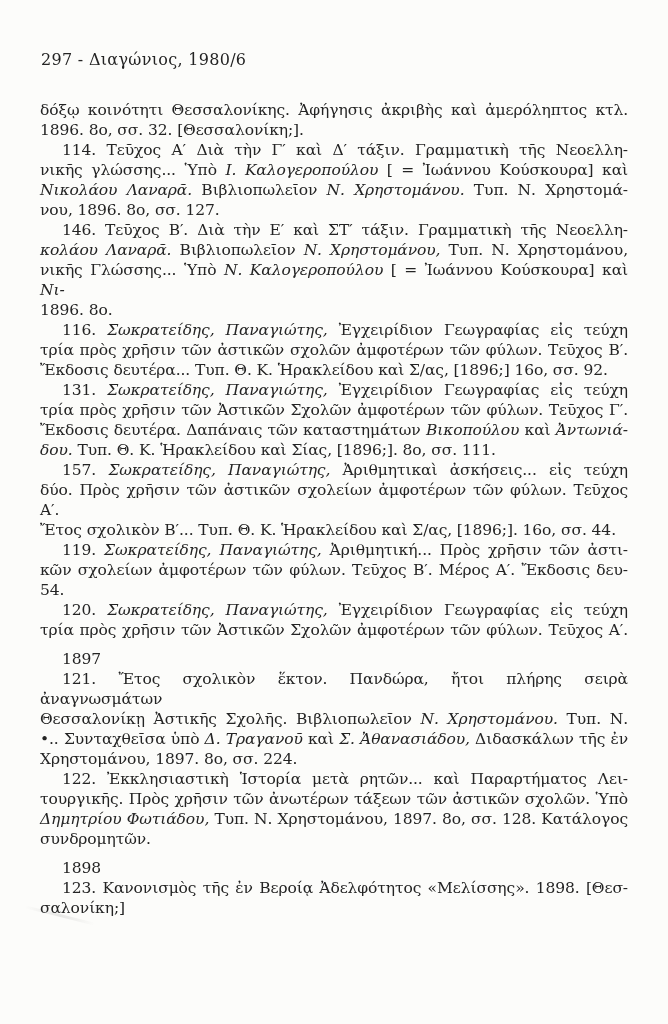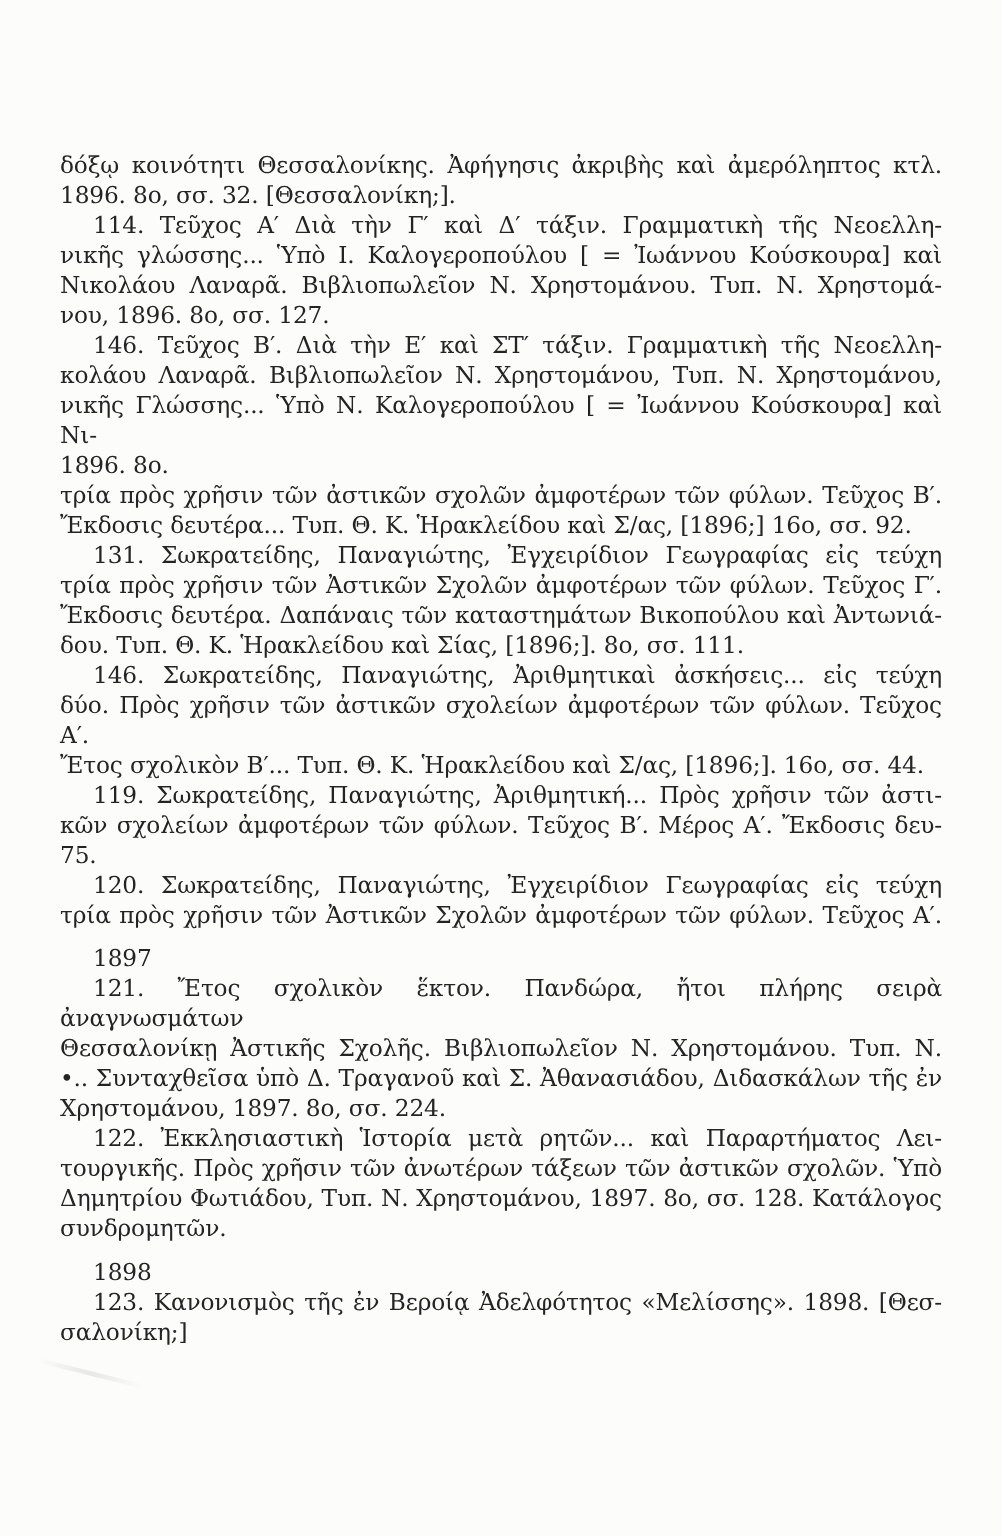--- a/index.html
+++ b/index.html
@@ -36,72 +36,74 @@
   .line {
     font-size: 15.5px;
     line-height: 20px;
     text-align: justify;
     text-align-last: justify;
     letter-spacing: -0.1px;
   }
   .line.last { text-align-last: left; }
   .para.entry .line.first,
   .para.year .line.first { text-indent: 22px; }
-  .it { }
+  .it { font-style: italic; }
   .smudge {
     position: absolute;
     left: 24px;
     top: 914px;
     width: 72px;
     height: 3px;
     background: linear-gradient(90deg, rgba(80,80,80,0.0), rgba(80,80,80,0.12), rgba(80,80,80,0.0));
     transform: rotate(14deg);
     border-radius: 2px;
   }
 </style>
 </head>
 <body>
 
 <div class="page">
+  <div class="running-header">297 - Διαγώνιος, 1980/6</div>
   <div class="page-body">
       <div class="para continuation">
         <div class="line first"><span>δόξῳ κοινότητι Θεσσαλονίκης. Ἀφήγησις ἀκριβὴς καὶ ἀμερόληπτος κτλ.</span></div>
         <div class="line last"><span>1896. 8ο, σσ. 32. [Θεσσαλονίκη;].</span></div>
       </div>
       <div class="para entry">
         <div class="line first"><span>114. Τεῦχος Α′ Διὰ τὴν Γ′ καὶ Δ′ τάξιν. Γραμματικὴ τῆς Νεοελλη-</span></div>
         <div class="line"><span>νικῆς γλώσσης... Ὑπὸ </span><span class="it">Ι. Καλογεροπούλου</span><span> [ = Ἰωάννου Κούσκουρα] καὶ</span></div>
         <div class="line"><span class="it">Νικολάου Λαναρᾶ.</span><span> Βιβλιοπωλεῖον </span><span class="it">Ν. Χρηστομάνου.</span><span> Τυπ. Ν. Χρηστομά-</span></div>
         <div class="line last"><span>νου, 1896. 8ο, σσ. 127.</span></div>
       </div>
       <div class="para entry">
         <div class="line first"><span>146. Τεῦχος Β′. Διὰ τὴν Ε′ καὶ ΣΤ′ τάξιν. Γραμματικὴ τῆς Νεοελλη-</span></div>
         <div class="line"><span class="it">κολάου Λαναρᾶ.</span><span> Βιβλιοπωλεῖον </span><span class="it">Ν. Χρηστομάνου,</span><span> Τυπ. Ν. Χρηστομάνου,</span></div>
         <div class="line"><span>νικῆς Γλώσσης... Ὑπὸ </span><span class="it">Ν. Καλογεροπούλου</span><span> [ = Ἰωάννου Κούσκουρα] καὶ </span><span class="it">Νι-</span></div>
         <div class="line last"><span>1896. 8ο.</span></div>
       </div>
       <div class="para entry">
+        <div class="line first"><span>116. </span><span class="it">Σωκρατείδης, Παναγιώτης,</span><span> Ἐγχειρίδιον Γεωγραφίας εἰς τεύχη</span></div>
         <div class="line"><span>τρία πρὸς χρῆσιν τῶν ἀστικῶν σχολῶν ἀμφοτέρων τῶν φύλων. Τεῦχος Β′.</span></div>
         <div class="line last"><span>Ἔκδοσις δευτέρα... Τυπ. Θ. Κ. Ἡρακλείδου καὶ Σ/ας, [1896;] 16ο, σσ. 92.</span></div>
       </div>
       <div class="para entry">
         <div class="line first"><span>131. </span><span class="it">Σωκρατείδης, Παναγιώτης,</span><span> Ἐγχειρίδιον Γεωγραφίας εἰς τεύχη</span></div>
         <div class="line"><span>τρία πρὸς χρῆσιν τῶν Ἀστικῶν Σχολῶν ἀμφοτέρων τῶν φύλων. Τεῦχος Γ′.</span></div>
         <div class="line"><span>Ἔκδοσις δευτέρα. Δαπάναις τῶν καταστημάτων </span><span class="it">Βικοπούλου</span><span> καὶ </span><span class="it">Ἀντωνιά-</span></div>
         <div class="line last"><span class="it">δου.</span><span> Τυπ. Θ. Κ. Ἡρακλείδου καὶ Σίας, [1896;]. 8ο, σσ. 111.</span></div>
       </div>
       <div class="para entry">
-        <div class="line first"><span>146. </span><span class="it">Σωκρατείδης, Παναγιώτης,</span><span> Ἀριθμητικαὶ ἀσκήσεις... εἰς τεύχη</span></div>
+        <div class="line first"><span>157. </span><span class="it">Σωκρατείδης, Παναγιώτης,</span><span> Ἀριθμητικαὶ ἀσκήσεις... εἰς τεύχη</span></div>
         <div class="line"><span>δύο. Πρὸς χρῆσιν τῶν ἀστικῶν σχολείων ἀμφοτέρων τῶν φύλων. Τεῦχος Α′.</span></div>
         <div class="line last"><span>Ἔτος σχολικὸν Β′... Τυπ. Θ. Κ. Ἡρακλείδου καὶ Σ/ας, [1896;]. 16ο, σσ. 44.</span></div>
       </div>
       <div class="para entry">
         <div class="line first"><span>119. </span><span class="it">Σωκρατείδης, Παναγιώτης,</span><span> Ἀριθμητική... Πρὸς χρῆσιν τῶν ἀστι-</span></div>
         <div class="line"><span>κῶν σχολείων ἀμφοτέρων τῶν φύλων. Τεῦχος Β′. Μέρος Α′. Ἔκδοσις δευ-</span></div>
-        <div class="line last"><span>75.</span></div>
+        <div class="line last"><span>54.</span></div>
       </div>
       <div class="para entry">
         <div class="line first"><span>120. </span><span class="it">Σωκρατείδης, Παναγιώτης,</span><span> Ἐγχειρίδιον Γεωγραφίας εἰς τεύχη</span></div>
         <div class="line"><span>τρία πρὸς χρῆσιν τῶν Ἀστικῶν Σχολῶν ἀμφοτέρων τῶν φύλων. Τεῦχος Α′.</span></div>
       </div>
       <div class="para year">
         <div class="line first last"><span>1897</span></div>
       </div>
       <div class="para entry">
         <div class="line first"><span>121. Ἔτος σχολικὸν ἕκτον. Πανδώρα, ἤτοι πλήρης σειρὰ ἀναγνωσμάτων</span></div>

